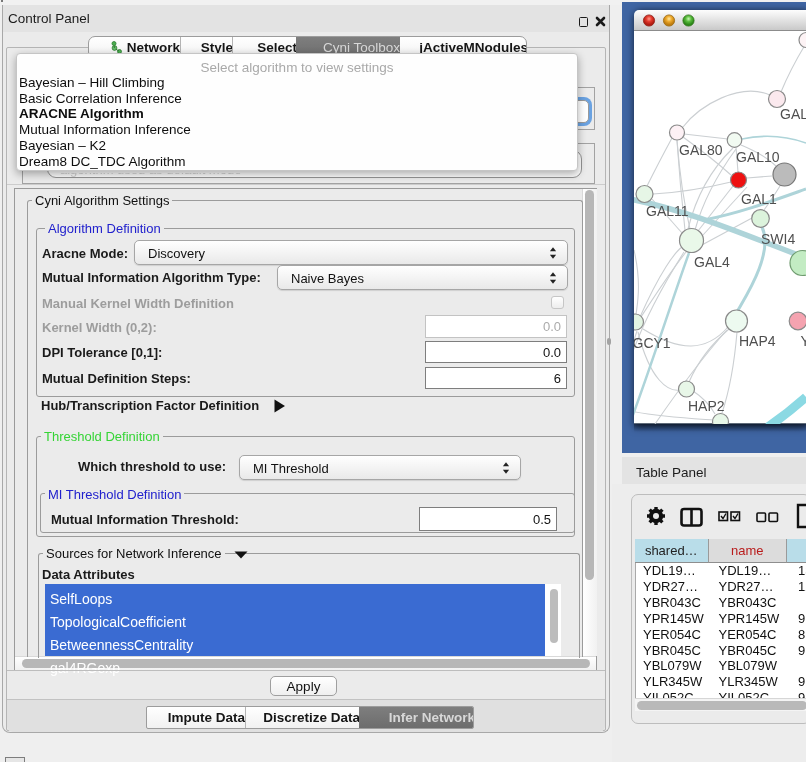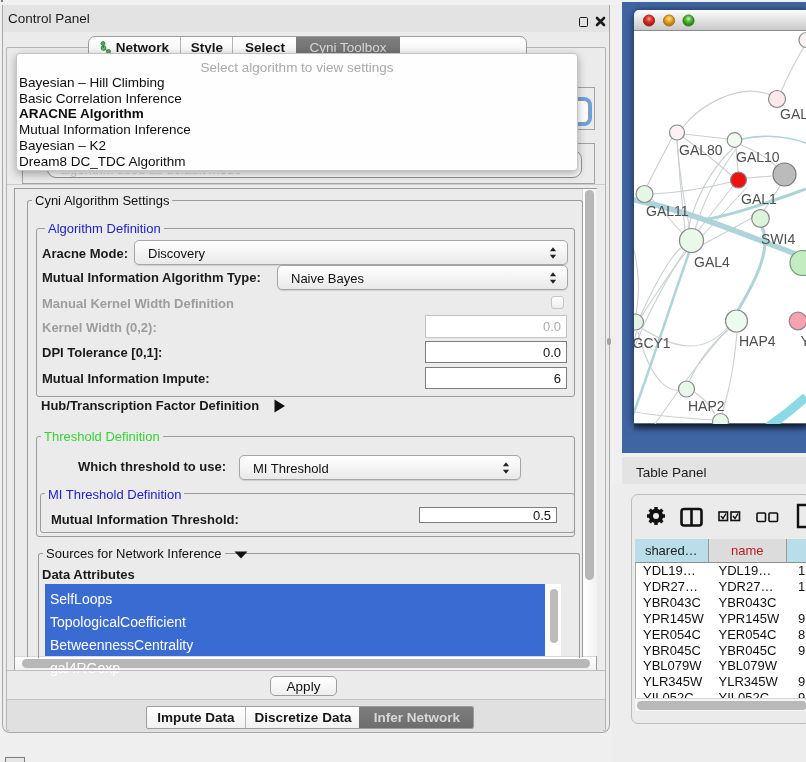--- a/index.html
+++ b/index.html
@@ -10,21 +10,21 @@
 .gray{color:#9d9d9d;}
 .combo{position:absolute;border:1px solid #a6a6a6;border-radius:5px;
   background:linear-gradient(#ffffff,#f5f5f5 45%,#e9e9e9);
   box-shadow:0 1px 1px rgba(0,0,0,0.12);}
 .combo .ctext{position:absolute;left:13px;top:50%;transform:translateY(-50%);font-size:13px;color:#111;}
 .arrows{position:absolute;right:10px;top:50%;transform:translateY(-50%);width:8px;height:13px;}
 .fld{position:absolute;background:#fff;border:1px solid #7e7e7e;font-size:13px;color:#111;
   text-align:right;box-sizing:border-box;padding:0 5px;display:flex;align-items:center;justify-content:flex-end;}
 .grp{position:absolute;border:1px solid #9b9b9b;border-radius:3px;}
 .grpt{position:absolute;font-size:13px;background:#ebebeb;padding:0 3px;white-space:nowrap;}
-.seg{position:absolute;top:0;height:100%;display:flex;align-items:center;justify-content:center;
+.seg{position:absolute;top:0;height:100%;display:flex;align-items:center;justify-content:flex-end;
   font-size:13.5px;color:#161616;}
 </style>
 </head>
 <body>
 
 <div class="abs" style="left:0;top:0;width:806px;height:5px;background:#f1f1f1;"></div>
 <div class="abs" style="left:1px;top:0;width:2px;height:2px;background:#777;"></div>
 
 <div class="abs" style="left:2px;top:5px;width:608px;height:728px;background:#ebebeb;
   border:1px solid #a8a8a8;border-top:none;border-radius:0 0 8px 8px;box-sizing:border-box;"></div>
@@ -85,21 +85,21 @@
 <div class="abs b13 gray" style="left:42px;top:296px;">Manual Kernel Width Definition</div>
 <div class="abs" style="left:551px;top:296px;width:13px;height:13px;border:1px solid #c6c6c6;border-radius:3px;
   background:linear-gradient(#ffffff,#ededed);box-sizing:border-box;"></div>
 
 <div class="abs b13 gray" style="left:42px;top:320px;">Kernel Width (0,2):</div>
 <div class="fld" style="left:425px;top:315px;width:142px;height:23px;border-color:#c3c3c3;color:#ababab;">0.0</div>
 
 <div class="abs b13" style="left:42px;top:345px;">DPI Tolerance [0,1]:</div>
 <div class="fld" style="left:425px;top:341px;width:142px;height:22px;">0.0</div>
 
-<div class="abs b13" style="left:42px;top:371px;">Mutual Information Impute:</div>
+<div class="abs b13" style="left:42px;top:371px;">Mutual Definition Steps:</div>
 <div class="fld" style="left:425px;top:367px;width:142px;height:22px;">6</div>
 
 <div class="abs b13" style="left:41px;top:398px;">Hub/Transcription Factor Definition</div>
 <svg class="abs" style="left:273px;top:399px;" width="13" height="14" viewBox="0 0 13 14">
     <path d="M1.5 0.5 L12 7 L1.5 13.5 Z" fill="#111"></path>
   </svg>
 
 <div class="grp" style="left:36px;top:436px;width:537px;height:99px;"></div>
 <div class="grpt" style="left:41px;top:429px;color:#35d435;">Threshold Definition</div>
 
@@ -108,21 +108,21 @@
   <span class="ctext">MI Threshold</span>
   <svg class="arrows" viewBox="0 0 9 14">
       <path d="M4.5 0.5 L8 5 H1 Z" fill="#222"></path>
       <path d="M4.5 13.5 L8 9 H1 Z" fill="#222"></path>
     </svg>
 </div>
 
 <div class="grp" style="left:40px;top:493px;width:533px;height:38px;"></div>
 <div class="grpt" style="left:45px;top:487px;color:#2121cd;">MI Threshold Definition</div>
 <div class="abs b13" style="left:51px;top:512px;">Mutual Information Threshold:</div>
-<div class="fld" style="left:419px;top:507px;width:138px;height:16px;">0.5</div>
+<div class="fld" style="left:419px;top:507px;width:138px;height:24px;">0.5</div>
 
 <div class="abs" style="left:38px;top:553px;width:540px;height:104px;border:1px solid #9b9b9b;border-bottom:none;border-radius:3px 3px 0 0;"></div>
 <div class="grpt" style="left:43px;top:546px;color:#111;">Sources for Network Inference</div>
 <svg class="abs" style="left:234px;top:550px;" width="14" height="9" viewBox="0 0 14 9">
     <path d="M0.5 1.5 L13.5 1.5 L7 8.5 Z" fill="#111"></path>
   </svg>
 <div class="abs b13" style="left:42px;top:567px;">Data Attributes</div>
 
 <div class="abs" style="left:45px;top:584px;width:516px;height:72px;background:#fff;"></div>
 <div class="abs" style="left:45px;top:584px;width:500px;height:72px;background:#3a6bd2;"></div>
@@ -142,20 +142,21 @@
   <div class="seg" style="left:0;width:91px;font-weight:bold;">
     <svg width="12" height="13" viewBox="0 0 12 13" style="margin-right:4px;">
       <circle cx="3" cy="2.5" r="2" fill="#4caf50" stroke="#2e7d32" stroke-width="0.8"></circle>
       <circle cx="3.5" cy="7" r="2.4" fill="#66bb6a" stroke="#2e7d32" stroke-width="0.8"></circle>
       <circle cx="8.5" cy="10.5" r="2" fill="#4caf50" stroke="#2e7d32" stroke-width="0.8"></circle>
       <path d="M3.2 4.5 L3.4 7 M4.8 8.2 L8 10" stroke="#2e7d32" stroke-width="1"></path>
     </svg>Network</div>
   <div class="seg" style="left:91px;width:52px;border-left:1px solid #b4b4b4;font-weight:bold;">Style</div>
   <div class="seg" style="left:143px;width:64px;border-left:1px solid #b4b4b4;font-weight:bold;">Select</div>
   <div class="seg" style="left:207px;width:104px;background:linear-gradient(#7e7e7e,#6d6d6d);color:#d8d8d8;">Cyni Toolbox</div>
+  <div class="seg" style="left:311px;width:128px;font-weight:bold;">jActiveMNodules</div>
 </div>
 
 <div class="abs" style="left:146px;top:706px;width:328px;height:23px;border:1px solid #9c9c9c;border-radius:2px;
   background:linear-gradient(#ffffff,#f1f1f1);box-sizing:border-box;overflow:hidden;">
   <div class="seg" style="left:0;width:98px;font-weight:bold;">Impute Data</div>
   <div class="seg" style="left:98px;width:114px;border-left:1px solid #b4b4b4;font-weight:bold;">Discretize Data</div>
   <div class="seg" style="left:212px;width:116px;background:linear-gradient(#7e7e7e,#6d6d6d);color:#d8d8d8;font-weight:bold;">Infer Network</div>
 </div>
 
 <div class="abs" style="left:16px;top:53px;width:562px;height:118px;background:#fefefe;border:1px solid #c5c5c5;

